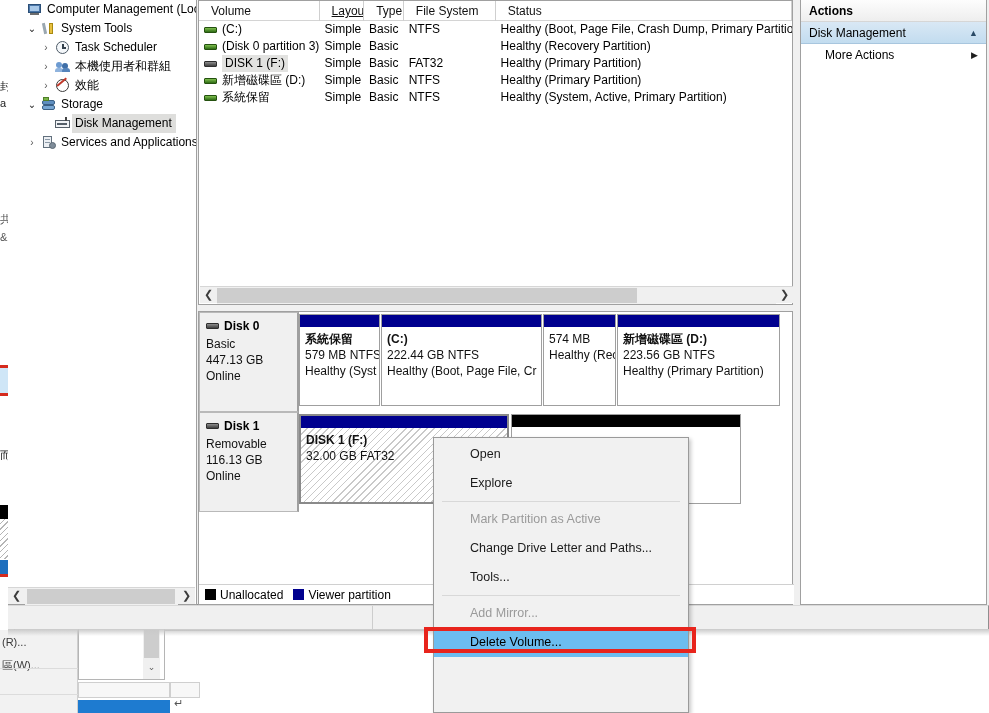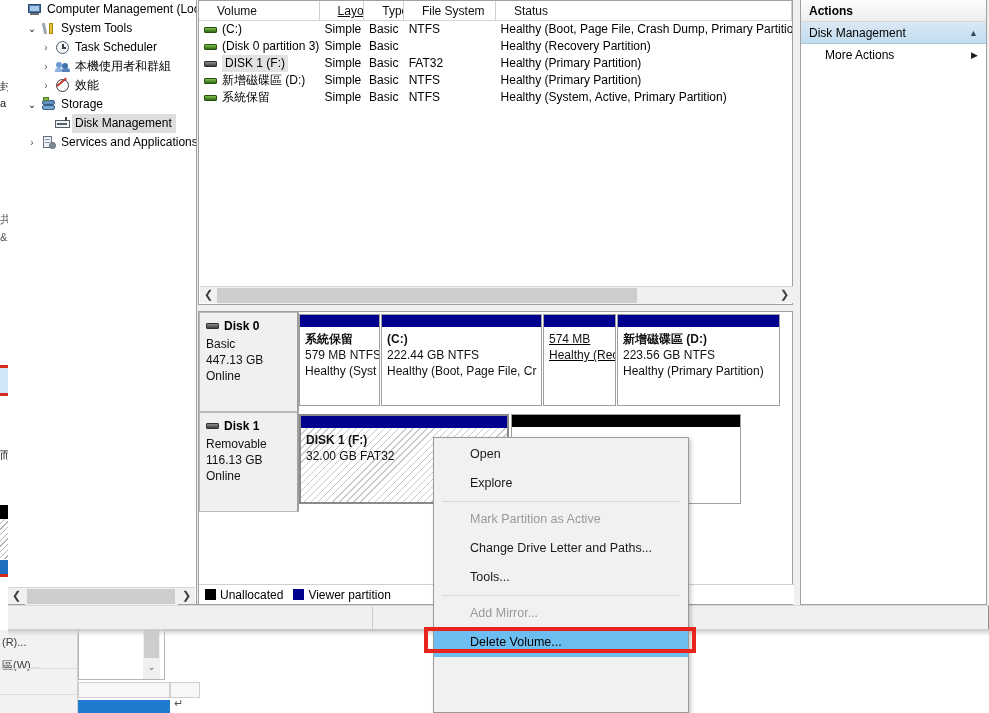--- a/index.html
+++ b/index.html
@@ -217,21 +217,21 @@
     position: absolute; left: 0px; top: 0px; width: 595px; height: 305px;
     background: #ffffff; border: 1px solid #a0a0a0;
   }
   #vol-head {
     position: relative; height: 20px; background: #ffffff;
     border-bottom: 1px solid #d4d4d4;
     display: flex;
   }
   #vol-head .hcell {
     position: relative; height: 20px; line-height: 20px;
-    padding-left: 18px; font-size: 12px; color: #111;
+    padding-left: 12px; font-size: 12px; color: #111;
     border-right: 1px solid #cfcfcf;
     white-space: nowrap; overflow: hidden;
   }
   #vol-rows { position: relative; }
   .vol-row { display: flex; height: 17px; line-height: 17px; font-size: 12px; }
   .vol-row .cell { position: relative; padding-left: 5px; white-space: nowrap; overflow: hidden; }
   .vol-row .cell.c0 { display: flex; align-items: center; }
   .vol-chip {
     display: inline-block; width: 13px; height: 6px; margin-right: 5px;
     background: linear-gradient(#8d8d8d,#3f3f3f);
@@ -523,21 +523,21 @@
                 <div class="part" style="left: 82px; width: 161px; height: 92px;">
                   <div class="capbar" style="background: rgb(0, 0, 143);"></div>
                   <div class="pbody" style="height: calc(100% - 12px);">
                     <div class="pl b">(C:)</div>
                     <div class="pl">222.44 GB NTFS</div>
                     <div class="pl">Healthy (Boot, Page File, Cr</div>
                   </div>
                 </div>
                 <div class="part" style="left: 244px; width: 73px; height: 92px;">
                   <div class="capbar" style="background: rgb(0, 0, 143);"></div>
-                  <div class="pbody" style="height: calc(100% - 12px); text-decoration: underline;">
+                  <div class="pbody" style="height: calc(100% - 12px);">
                     <div class="pl">574 MB</div>
                     <div class="pl">Healthy (Rec</div>
                   </div>
                 </div>
                 <div class="part" style="left: 318px; width: 163px; height: 92px;">
                   <div class="capbar" style="background: rgb(0, 0, 143);"></div>
                   <div class="pbody" style="height: calc(100% - 12px);">
                     <div class="pl b">新增磁碟區 (D:)</div>
                     <div class="pl">223.56 GB NTFS</div>
                     <div class="pl">Healthy (Primary Partition)</div>

